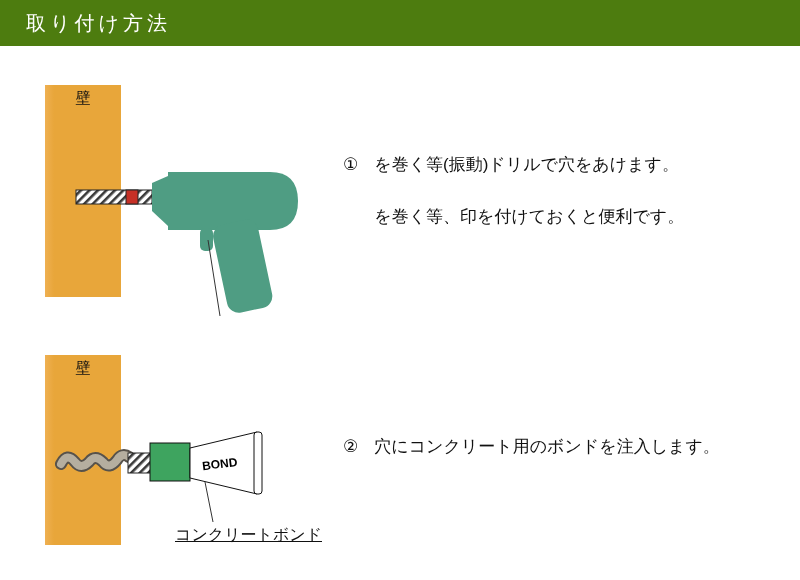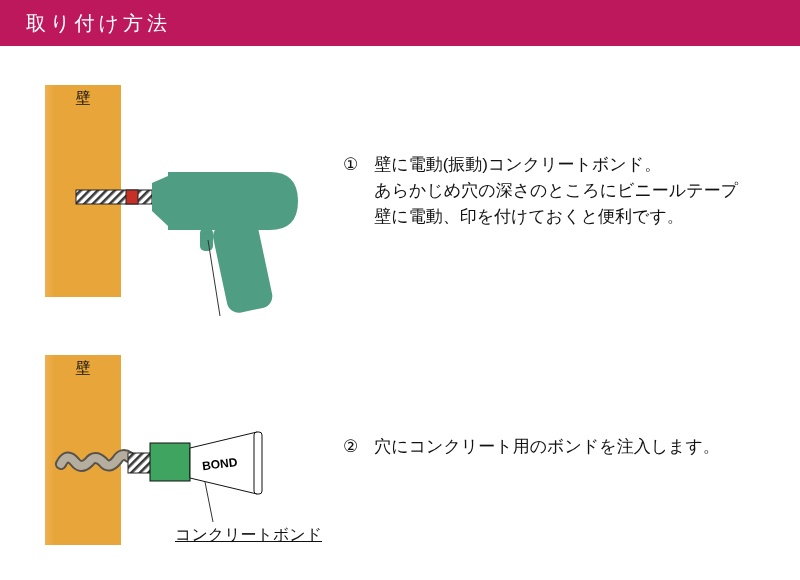--- a/index.html
+++ b/index.html
@@ -2,21 +2,21 @@
 <html><head>
 <meta charset="utf-8">
 <style>
   * { box-sizing: border-box; }
   html,body { margin:0; padding:0; background:#ffffff; }
   body { font-family: "Liberation Sans", "DejaVu Sans", sans-serif; color:#111; }
   .page { position:relative; width:800px; height:580px; background:#ffffff; overflow:hidden; }
 
   .header {
     position:absolute; left:0; top:0; width:800px; height:46px;
-    background:#be185d; color:#ffffff;
+    background:#4d7c0f; color:#ffffff;
     display:flex; align-items:center; padding-left:26px;
     font-size:20px; letter-spacing:4px;
   }
 
   .wall {
     position:absolute; width:76px;
     background:linear-gradient(90deg,#efb052 0%, #e8a63a 12%, #e8a63a 100%);
   }
   .wall1 { left:45px; top:85px;  height:212px; }
   .wall2 { left:45px; top:355px; height:190px; }
@@ -74,23 +74,23 @@
 
     <rect x="152" y="72" width="46" height="90" rx="12" fill="#4f9d83" transform="rotate(-12 175 80)"></rect>
 
     <line x1="148" y1="90" x2="160" y2="166" stroke="#333" stroke-width="1"></line>
   </svg>
 
 
   <div class="step step1">
     <span class="num">①</span>
     <span class="lines">
-      <span>壁に電動(振動)コンクリートボンド。</span><br>
-      <span>あらかじめ穴の深さのところにビニールテープ</span><br>
-      <span>壁に電動、印を付けておくと便利です。</span>
+      <span>を巻く等(振動)ドリルで穴をあけます。</span><br>
+      <br>
+      <span>を巻く等、印を付けておくと便利です。</span>
     </span>
   </div>
 
   <div class="wall wall2">
     <div class="wall-label">壁</div>
   </div>
 
   <svg class="fig-svg bond-svg" viewBox="0 0 220 115">
     <defs>
       <pattern id="hatchB" patternUnits="userSpaceOnUse" width="6" height="6" patternTransform="rotate(45)">

